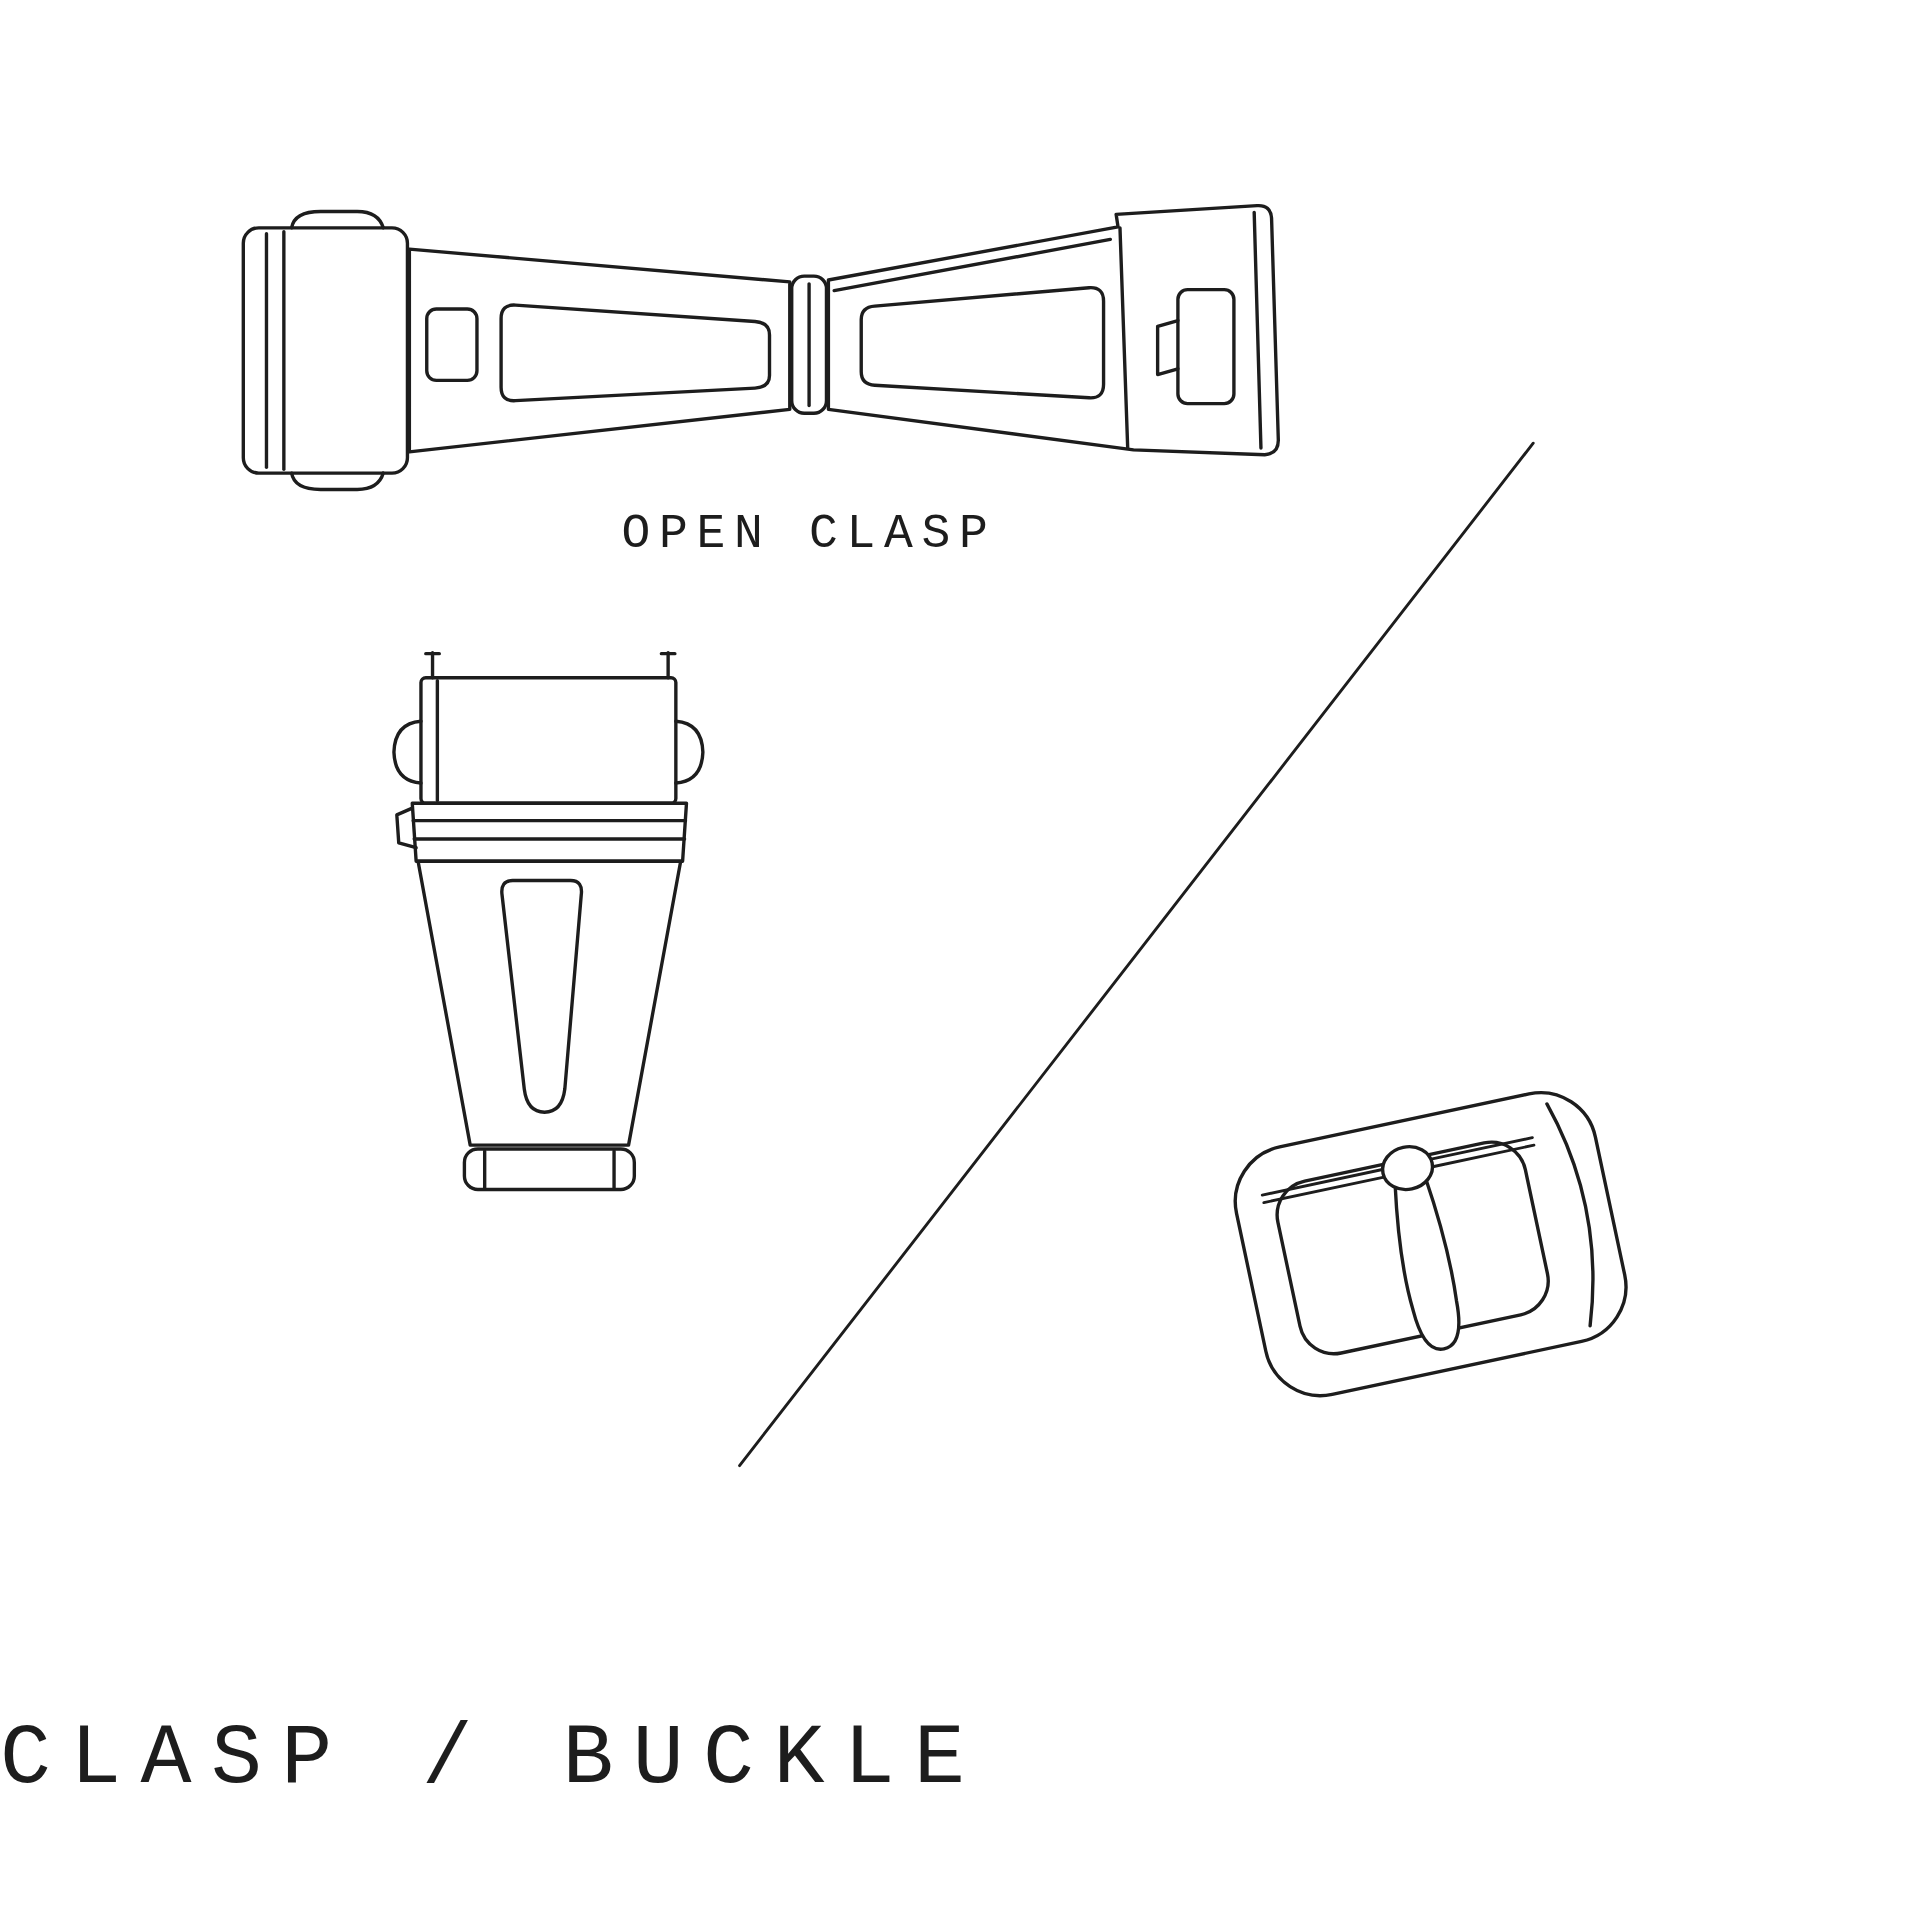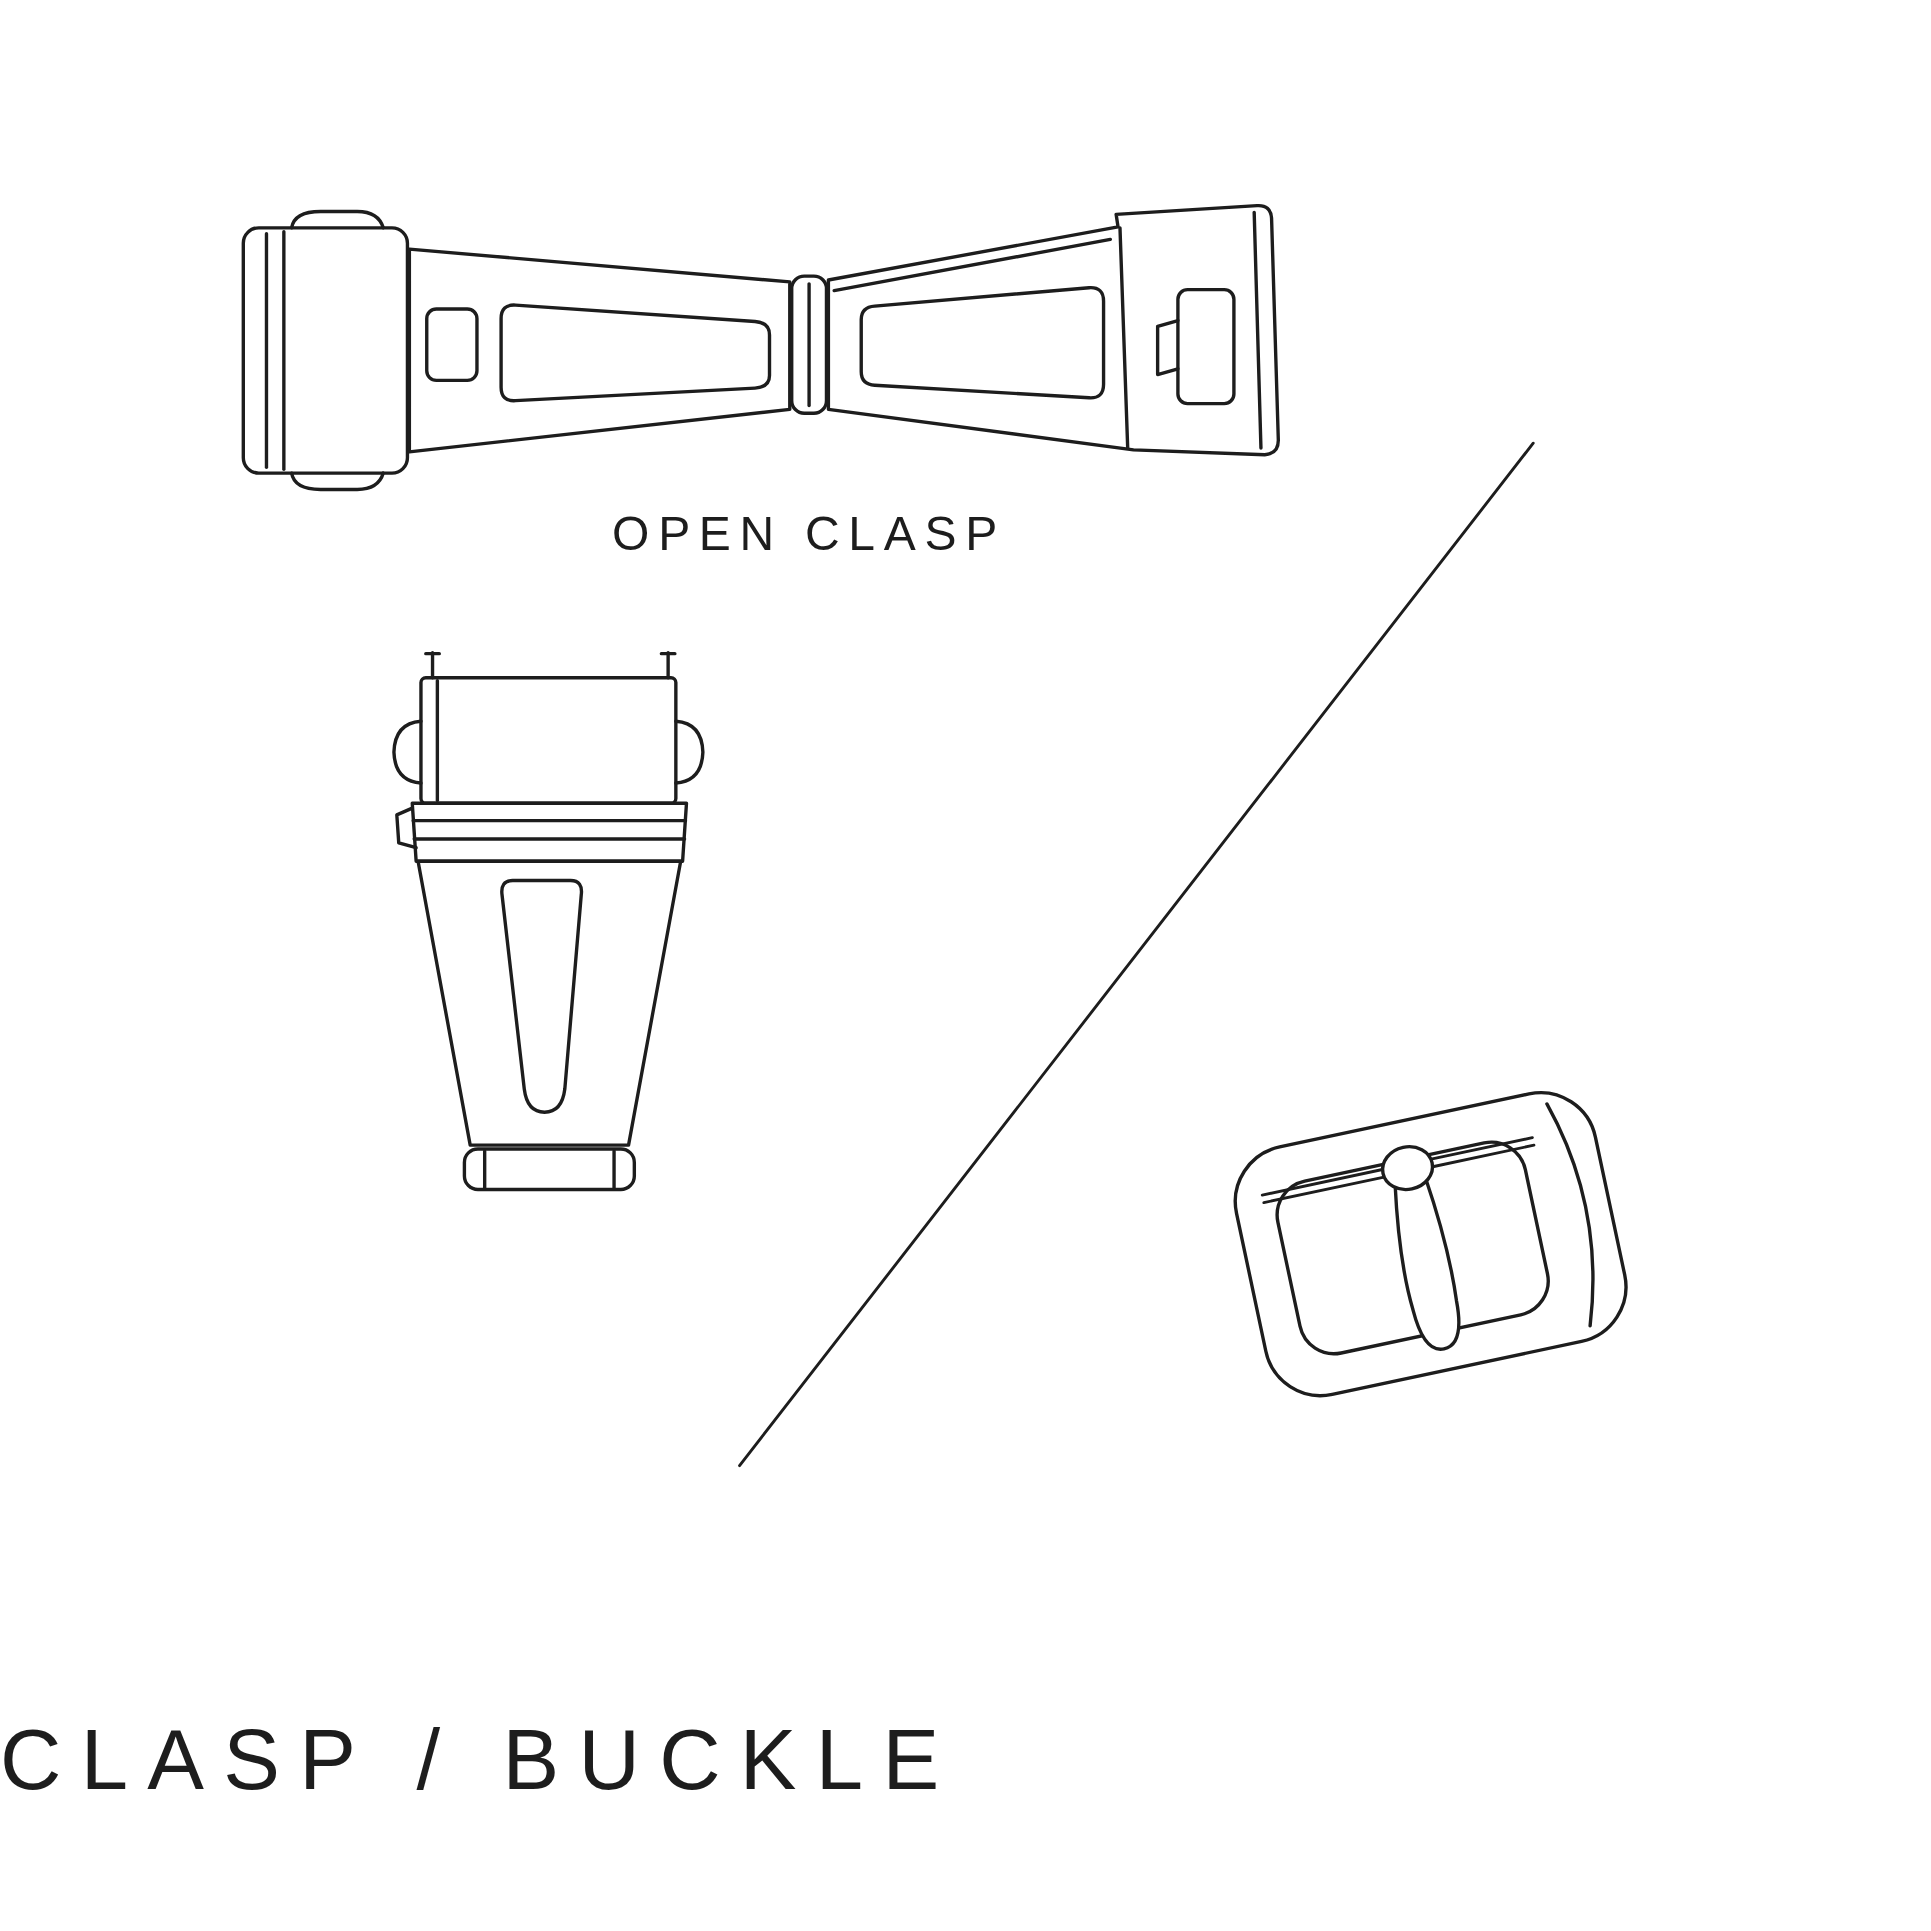--- a/index.html
+++ b/index.html
@@ -6,21 +6,21 @@
     margin: 0;
     padding: 0;
     background: #ffffff;
   }
   .canvas {
     position: relative;
     width: 1931px;
     height: 1931px;
     background: var(--bg, #ffffff);
     overflow: hidden;
-    font-family: Liberation Sans, sans-serif;
+    font-family: Liberation Mono, monospace;
   }
   .art {
     position: absolute;
     top: 0;
     left: 0;
   }
   .label {
     position: absolute;
     color: var(--line, #1d1d1d);
     font-size: 48px;

